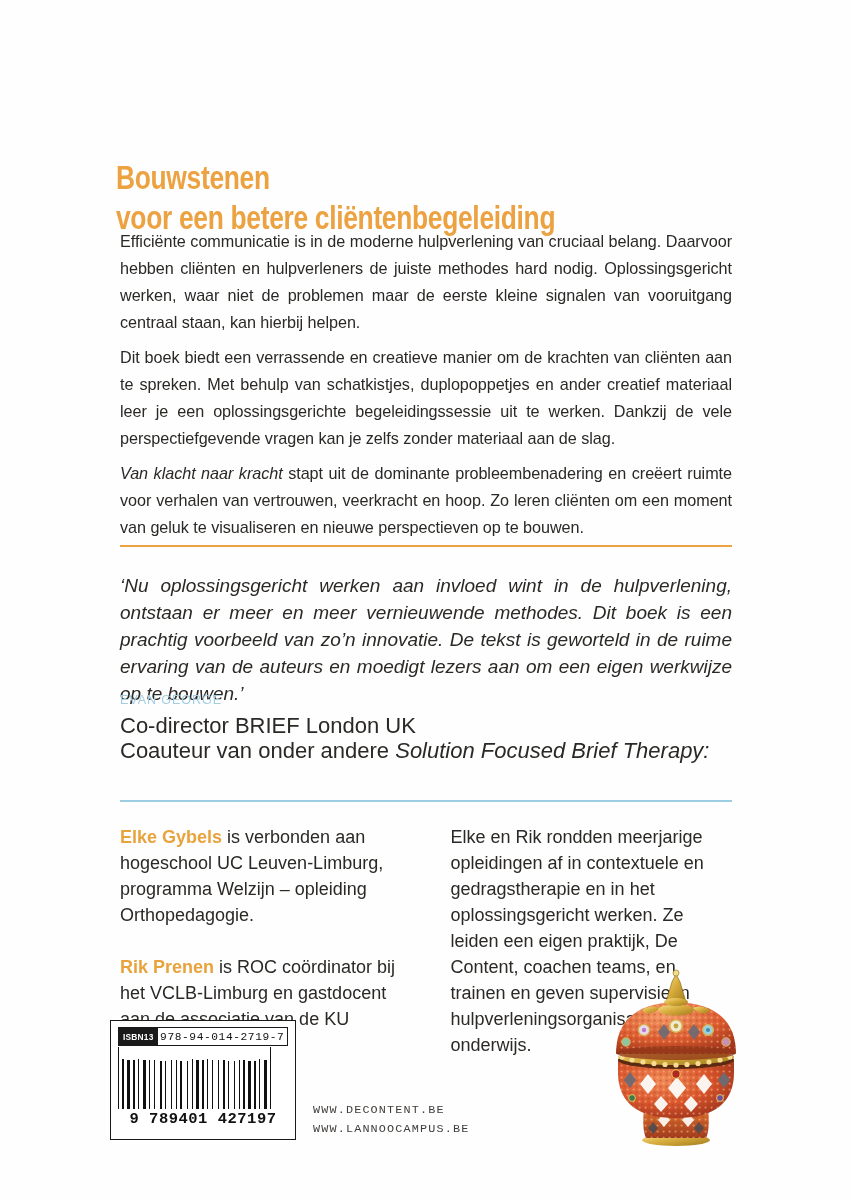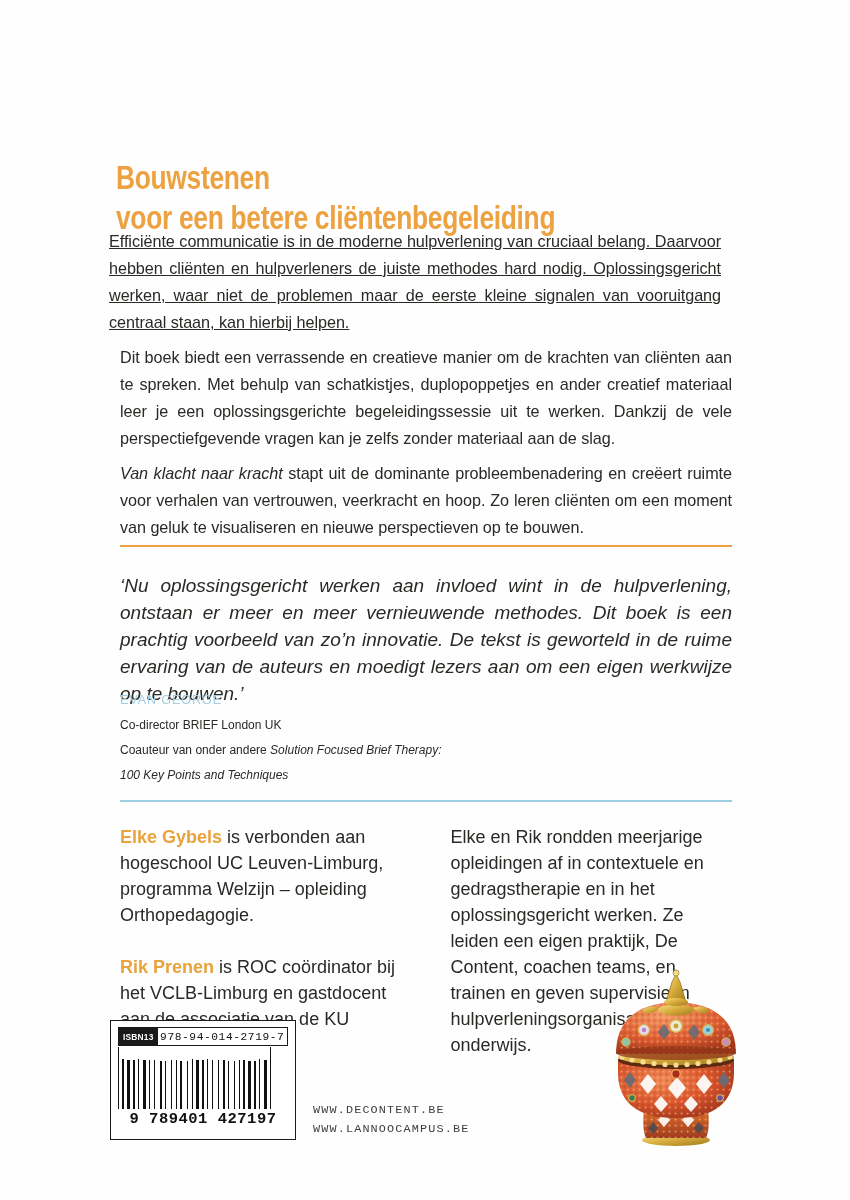--- a/index.html
+++ b/index.html
@@ -49,21 +49,21 @@
     font-size: 16.2px;
     line-height: 27px;
     color: #2b2926;
     text-align: justify;
     text-justify: inter-word;
     margin: 0 0 27px 0;
     letter-spacing: -0.05px;
   }
   .para em { font-style: italic; }
 
-  #para-1 { position: absolute; left:109px; top: 228px; width: 612px; text-decoration: underline; }
+  #para-1 { position: absolute; left:120px; top: 228px; width: 612px; }
   #para-2 { position: absolute; left:120px; top: 344px; width: 612px; }
   #para-3 { position: absolute; left:120px; top: 460px; width: 612px; }
 
   
   .rule {
     position: absolute;
     left: 120px;
     width: 612px;
     height: 2px;
   }
@@ -92,21 +92,21 @@
     width: 612px;
   }
   .attrib-name {
     font-size: 12.6px;
     letter-spacing: 0.9px;
     color: #a3cee2;
     line-height: 20px;
     margin-bottom: 3px;
   }
   .attrib-line {
-    font-size: 12px;
+    font-size: 22px;
     line-height: 25px;
     color: #2b2926;
   }
   .attrib-line em { font-style: italic; }
 
   
   #bios {
     position: absolute;
     left: 120px;
     top: 824px;
@@ -228,21 +228,20 @@
   <p class="para" id="para-3"><em>Van klacht naar kracht</em><span> stapt uit de dominante probleembenadering en creëert ruimte voor verhalen van vertrouwen, veerkracht en hoop. Zo leren cliënten om een moment van geluk te visualiseren en nieuwe perspectieven op te bouwen.</span></p>
 
   <div class="rule orange"></div>
 
   <div id="quote">‘Nu oplossingsgericht werken aan invloed wint in de hulpverlening, ontstaan er meer en meer vernieuwende methodes. Dit boek is een prachtig voorbeeld van zo’n innovatie. De tekst is geworteld in de ruime ervaring van de auteurs en moedigt lezers aan om een eigen werkwijze op te bouwen.’</div>
 
   <div id="attribution">
     <div class="attrib-name">EVAN GEORGE</div>
     <div class="attrib-line">Co-director BRIEF London UK</div>
     <div class="attrib-line"><span>Coauteur van onder andere </span><em>Solution Focused Brief Therapy:</em></div>
-    <div class="attrib-line"><em>100 Key Points and Techniques</em></div>
   </div>
 
   <div class="rule blue"></div>
 
   <div id="bios">
     <div class="bio-col">
       <p class="bio-p"><span class="bio-name">Elke Gybels</span><span> is verbonden aan hogeschool UC Leuven-Limburg, programma Welzijn – opleiding Orthopedagogie.</span></p>
       <p class="bio-p"><span class="bio-name">Rik Prenen</span><span> is ROC coördinator bij het VCLB-Limburg en gastdocent aan de associatie van de KU Leuven.</span></p>
     </div>
     <div class="bio-col">

